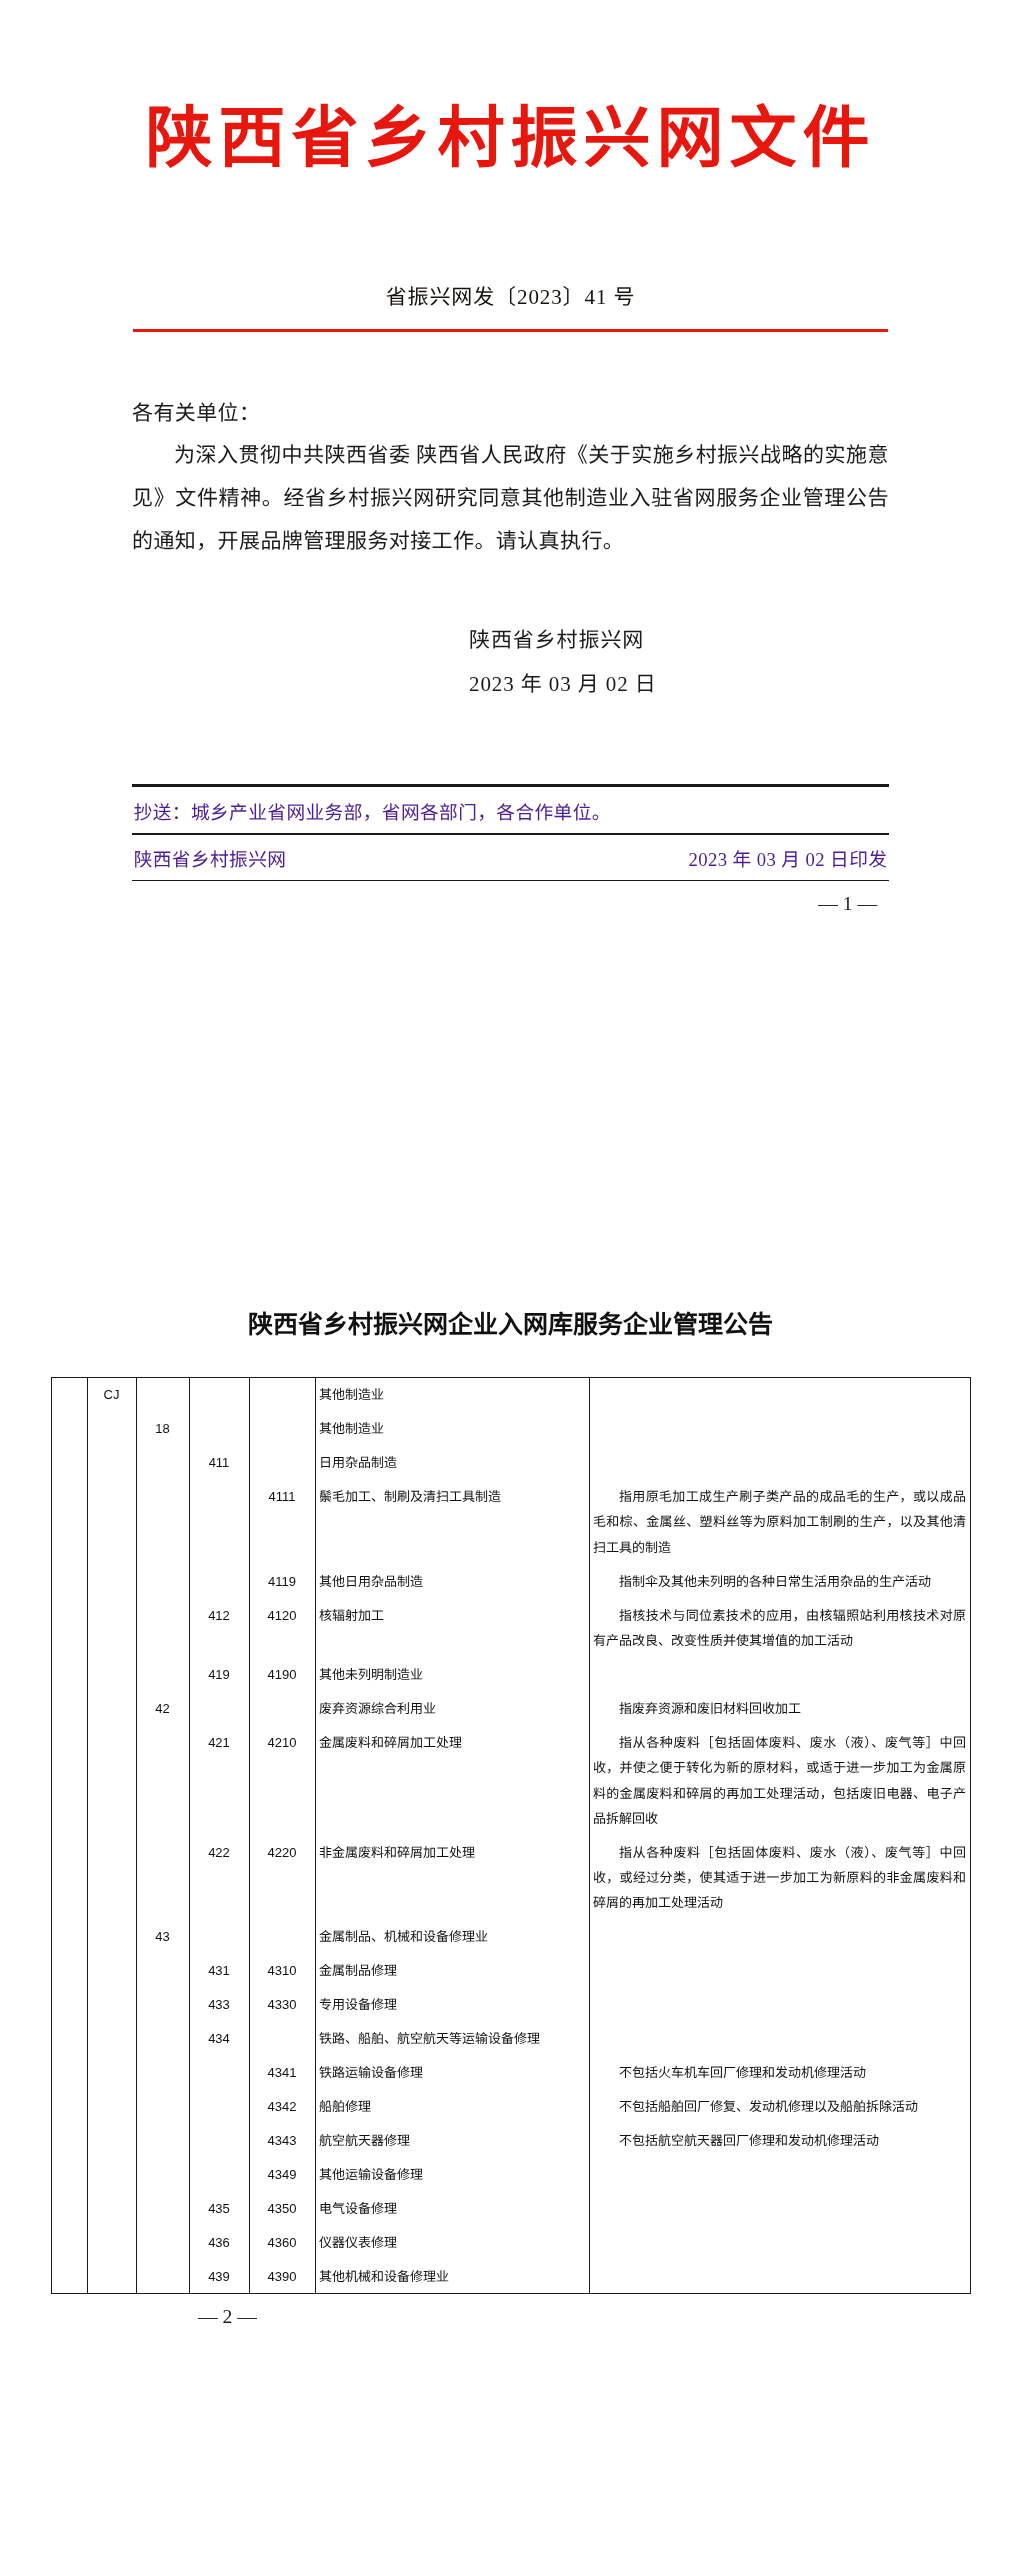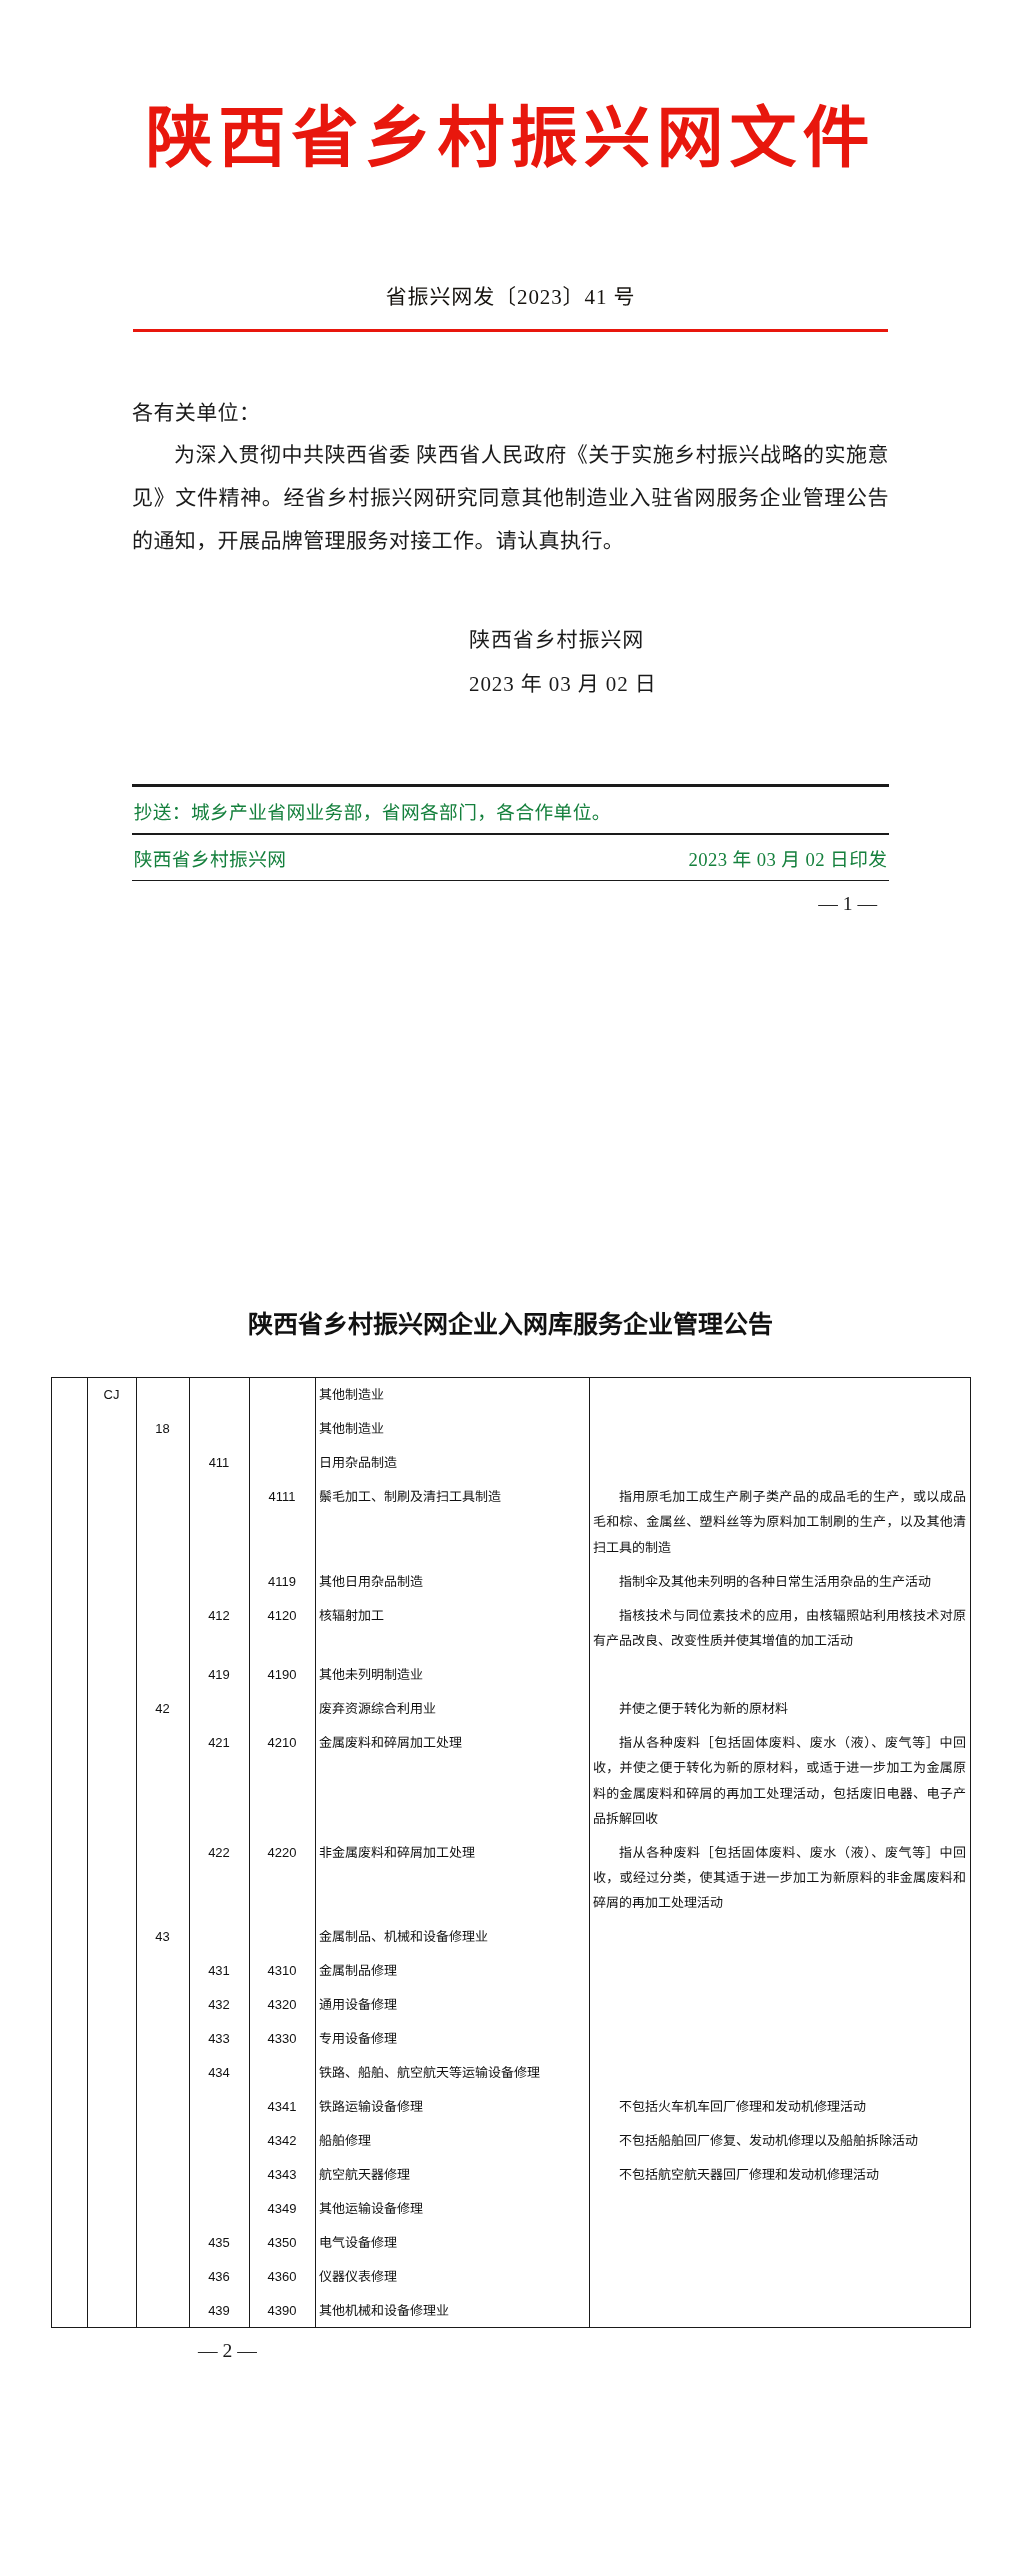--- a/index.html
+++ b/index.html
@@ -76,21 +76,21 @@
     font-size: 21px;
     line-height: 2.1;
     color: #1a1a1a;
   }
   .signature .line { padding-left: 337px; letter-spacing: 0.9px; }
 
   .footer-block {
     width: 757px;
     margin: 78px auto 0 auto;
     font-size: 18.7px;
-    color: #15803d;
+    color: #4c1d95;
   }
   .rule-thick { height: 2.6px; background: #1a1a1a; width: 100%; }
   .rule-thin  { height: 1.3px; background: #1a1a1a; width: 100%; }
   .cc-line { padding: 10.2px 1.7px 9.4px 1.7px; letter-spacing: 0.4px; }
   .issue-line {
     display: flex; justify-content: space-between;
     padding: 9.4px 1.7px 8.5px 1.7px; letter-spacing: 0.4px;
   }
   .page-num {
     width: 757px; margin: 12px auto 0 auto;
@@ -258,21 +258,21 @@
           <td class="nm-1 c-name">其他未列明制造业</td>
           <td class="c-desc"></td>
         </tr>
         <tr>
           <td class="c-cat"></td>
           <td class="c-cj"></td>
           <td class="c-l1">42</td>
           <td class="c-l2"></td>
           <td class="c-l3"></td>
           <td class="nm-0 c-name">废弃资源综合利用业</td>
-          <td class="desc c-desc">并使之便于转化为新的原材料</td>
+          <td class="desc c-desc">指废弃资源和废旧材料回收加工</td>
         </tr>
         <tr>
           <td class="c-cat"></td>
           <td class="c-cj"></td>
           <td class="c-l1"></td>
           <td class="c-l2">421</td>
           <td class="c-l3">4210</td>
           <td class="nm-1 c-name">金属废料和碎屑加工处理</td>
           <td class="desc c-desc">指从各种废料［包括固体废料、废水（液）、废气等］中回收，并使之便于转化为新的原材料，或适于进一步加工为金属原料的金属废料和碎屑的再加工处理活动，包括废旧电器、电子产品拆解回收</td>
         </tr>
@@ -300,29 +300,20 @@
           <td class="c-l1"></td>
           <td class="c-l2">431</td>
           <td class="c-l3">4310</td>
           <td class="nm-1 c-name">金属制品修理</td>
           <td class="c-desc"></td>
         </tr>
         <tr>
           <td class="c-cat"></td>
           <td class="c-cj"></td>
           <td class="c-l1"></td>
-          <td class="c-l2">432</td>
-          <td class="c-l3">4320</td>
-          <td class="nm-1 c-name">通用设备修理</td>
-          <td class="c-desc"></td>
-        </tr>
-        <tr>
-          <td class="c-cat"></td>
-          <td class="c-cj"></td>
-          <td class="c-l1"></td>
           <td class="c-l2">433</td>
           <td class="c-l3">4330</td>
           <td class="nm-1 c-name">专用设备修理</td>
           <td class="c-desc"></td>
         </tr>
         <tr>
           <td class="c-cat"></td>
           <td class="c-cj"></td>
           <td class="c-l1"></td>
           <td class="c-l2">434</td>

